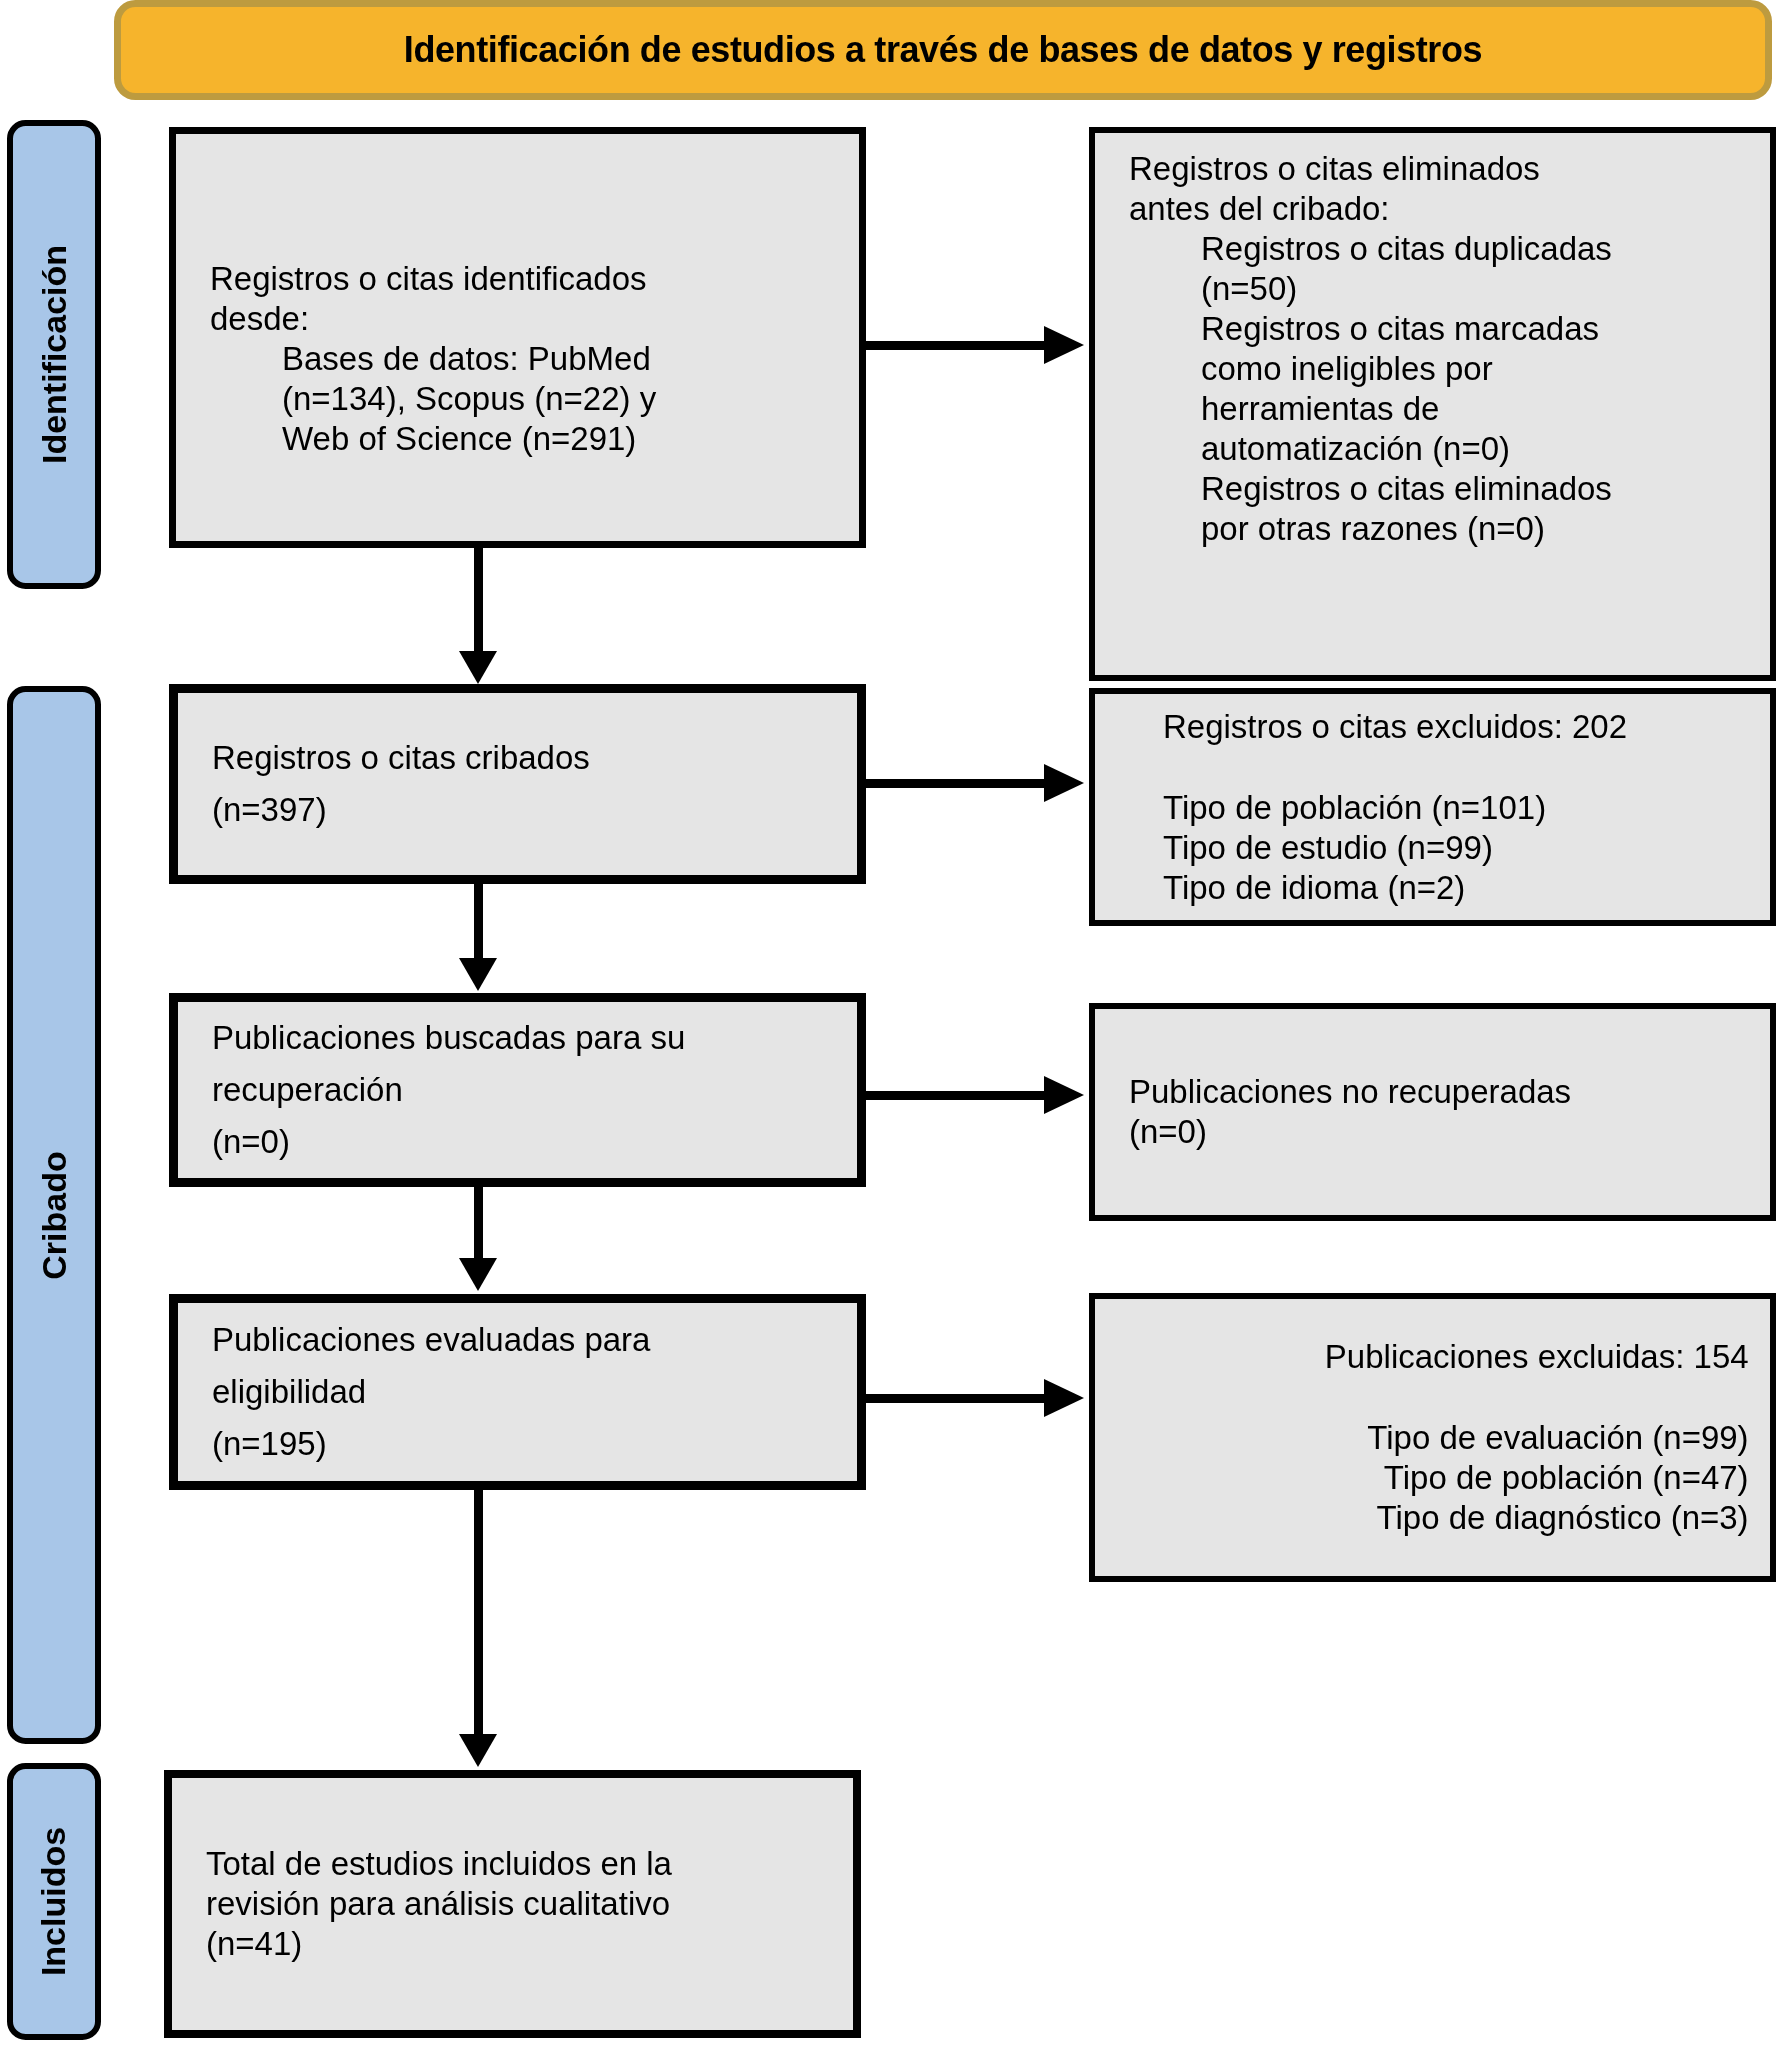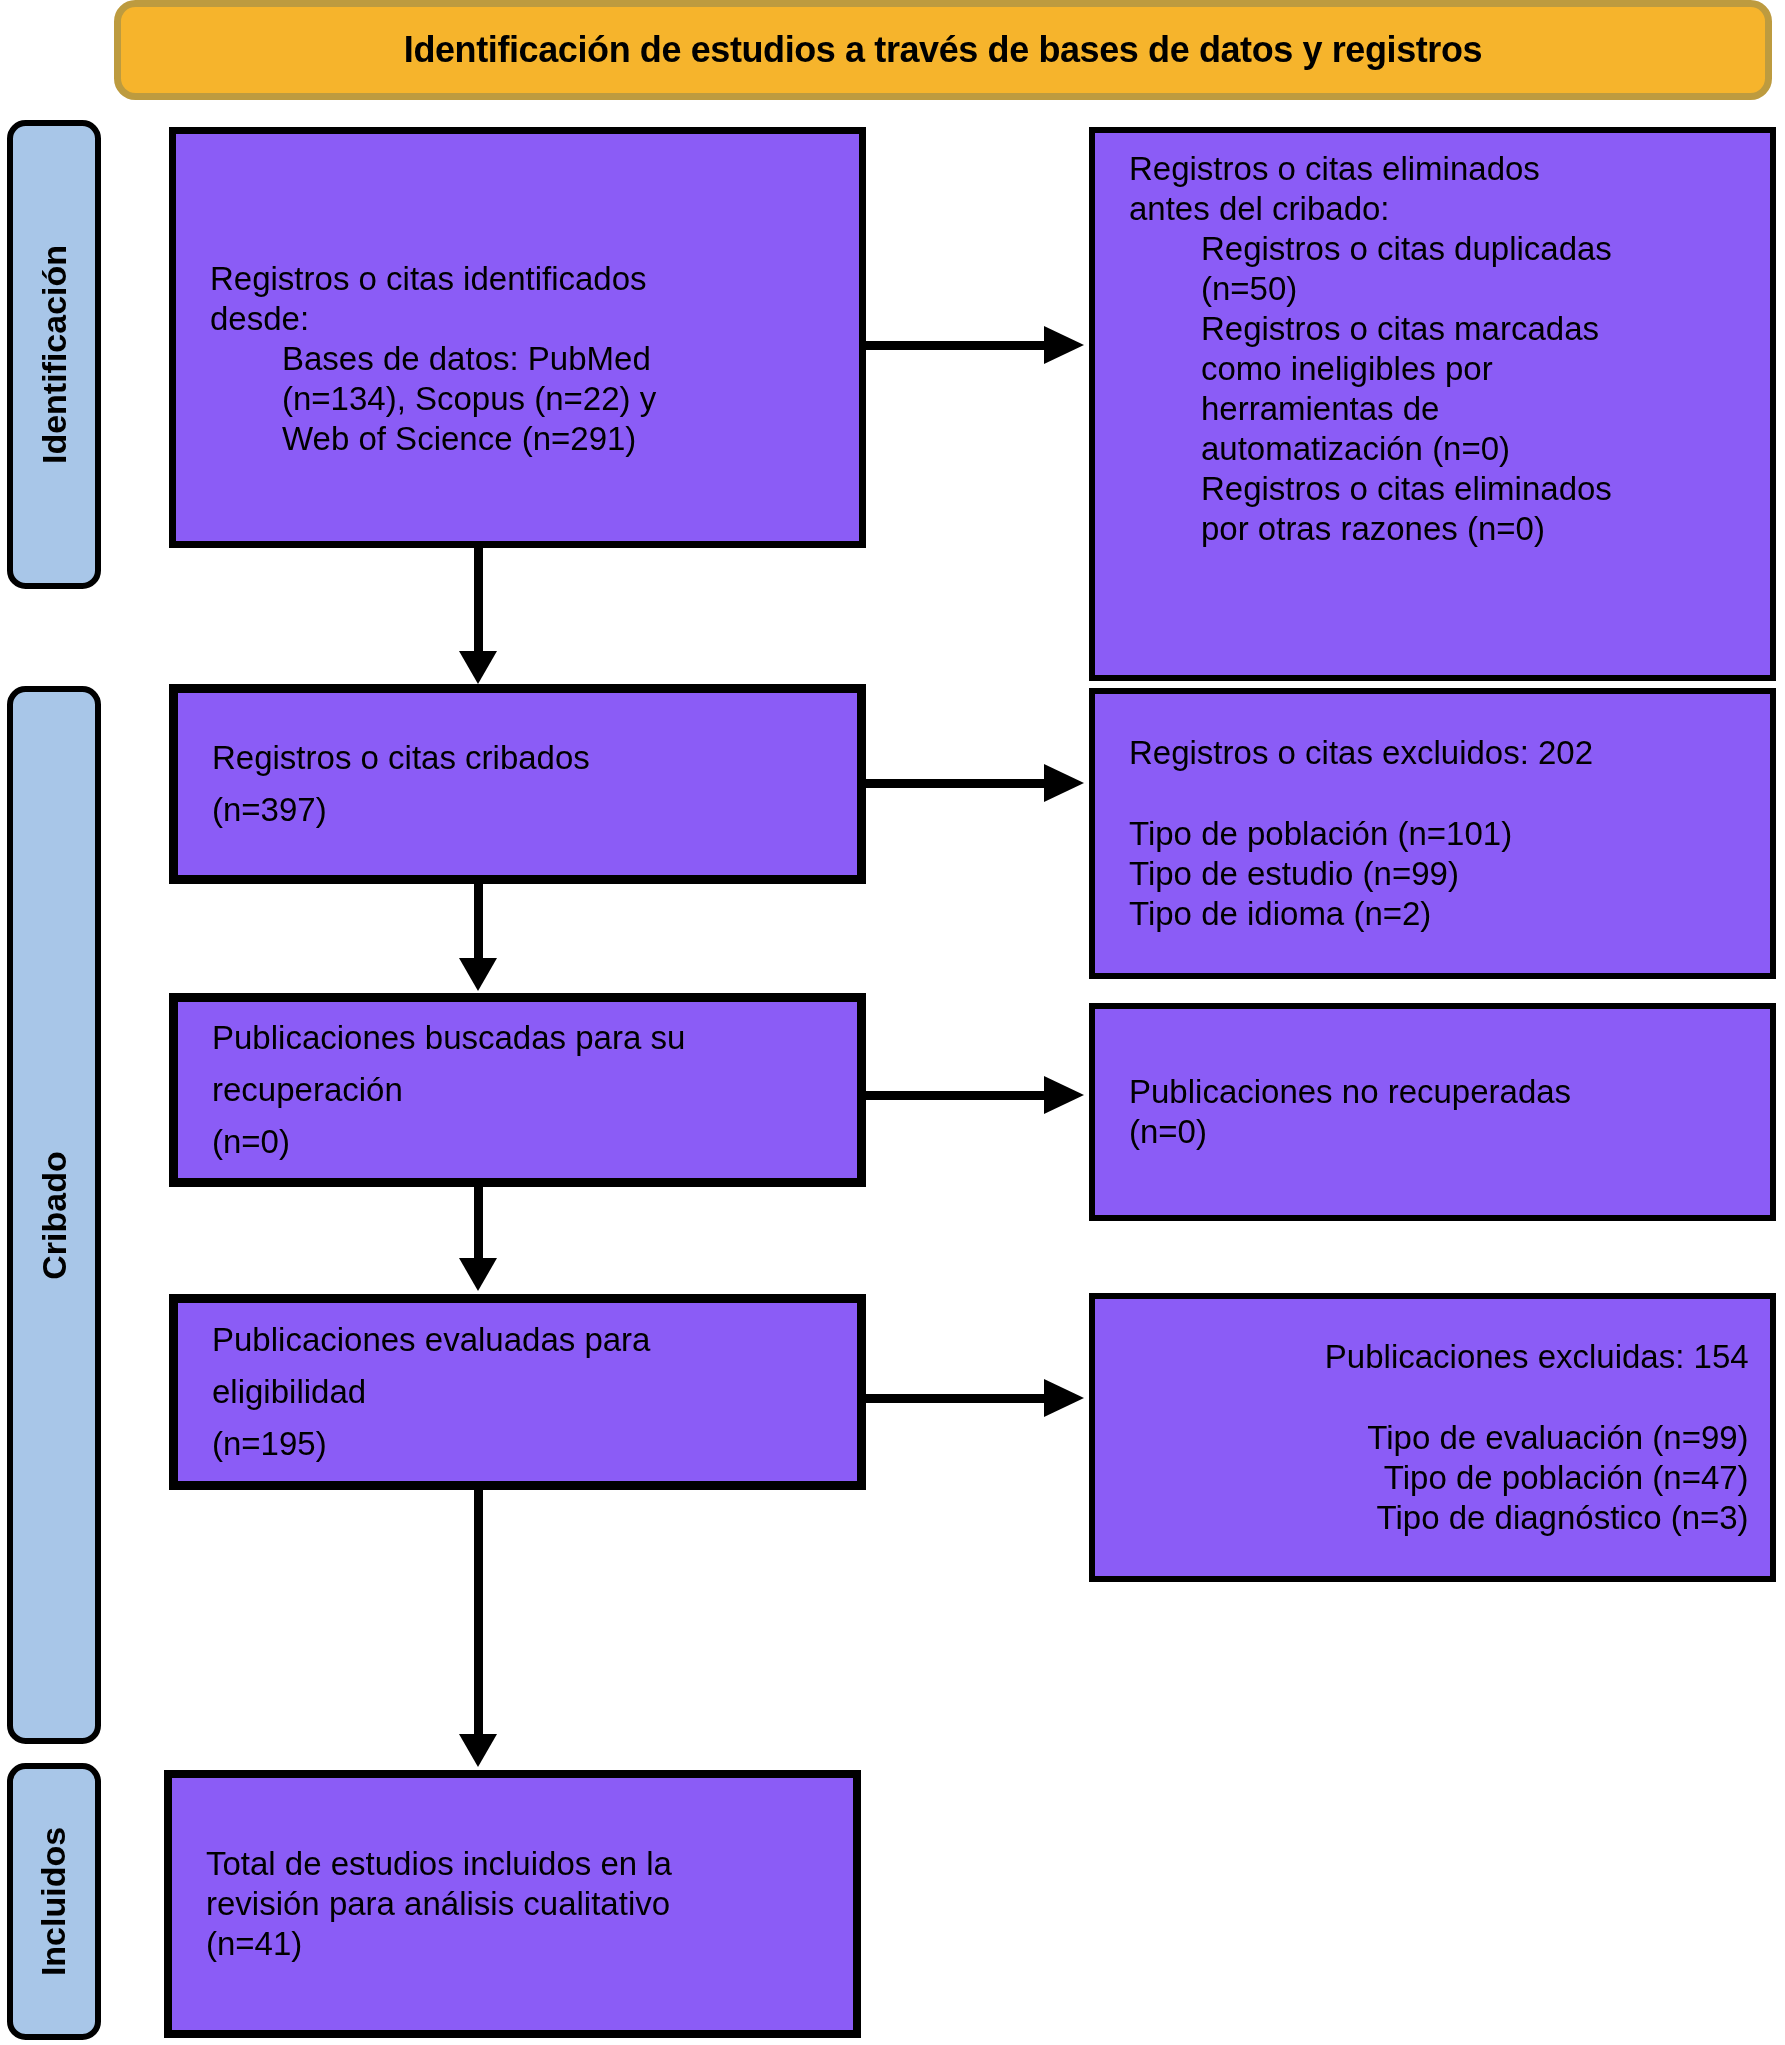--- a/index.html
+++ b/index.html
@@ -32,36 +32,36 @@
   .stage span {
     transform: rotate(-90deg); white-space: nowrap;
     font-size: 34px; font-weight: bold;
   }
   #stage-identification { top: 120px; height: 469px; }
   #stage-screening      { top: 686px; height: 1058px; }
   #stage-included       { top: 1763px; height: 277px; }
 
   
   .box {
-    position: absolute; background: #8b5cf6; border: 7.1px solid #000000;
+    position: absolute; background: #e5e5e5; border: 7.1px solid #000000;
     box-sizing: border-box;
     display: flex; flex-direction: column; justify-content: center;
     font-size: 33px; line-height: 40px;
   }
   .box.thick { border-width: 9.3px; gap: 12px; }
   .box.thin  { border-width: 6.4px; }
   .box.top-align { justify-content: flex-start; padding-top: 15.7px; }
   .line { padding-left: 34px; padding-right: 21.4px; white-space: nowrap; }
   .line.indent { padding-left: 106px; }
   .line.gap { margin-top: 41px; }
 
   #box-identified   { left: 169px;  top: 127px;  width: 697px; height: 421px; padding-top: 43px; }
   #box-removed      { left: 1089px; top: 127px;  width: 687px; height: 554px; }
   #box-screened     { left: 169px;  top: 684px;  width: 697px; height: 200px; }
-  #box-rec-excluded { left: 1089px; top: 688px;  width: 687px; height: 291px; }
+  #box-rec-excluded { left: 1089px; top: 688px;  width: 687px; height: 238px; padding-left: 34px; }
   #box-sought       { left: 169px;  top: 993px; width: 697px; height: 194px; }
   #box-notretrieved { left: 1089px; top: 1003px; width: 687px; height: 218px; }
   #box-assessed     { left: 169px;  top: 1294px; width: 697px; height: 196px; }
   #box-pub-excluded { left: 1089px; top: 1293px; width: 687px; height: 289px; align-items: flex-end; }
   #box-included     { left: 164px;  top: 1770px; width: 697px; height: 268px; border-width: 8.6px; }
 
   
   .shaft-v { position: absolute; width: 8.6px; background: #000000; }
   .shaft-h { position: absolute; height: 8.6px; background: #000000; }
   .head-down {

